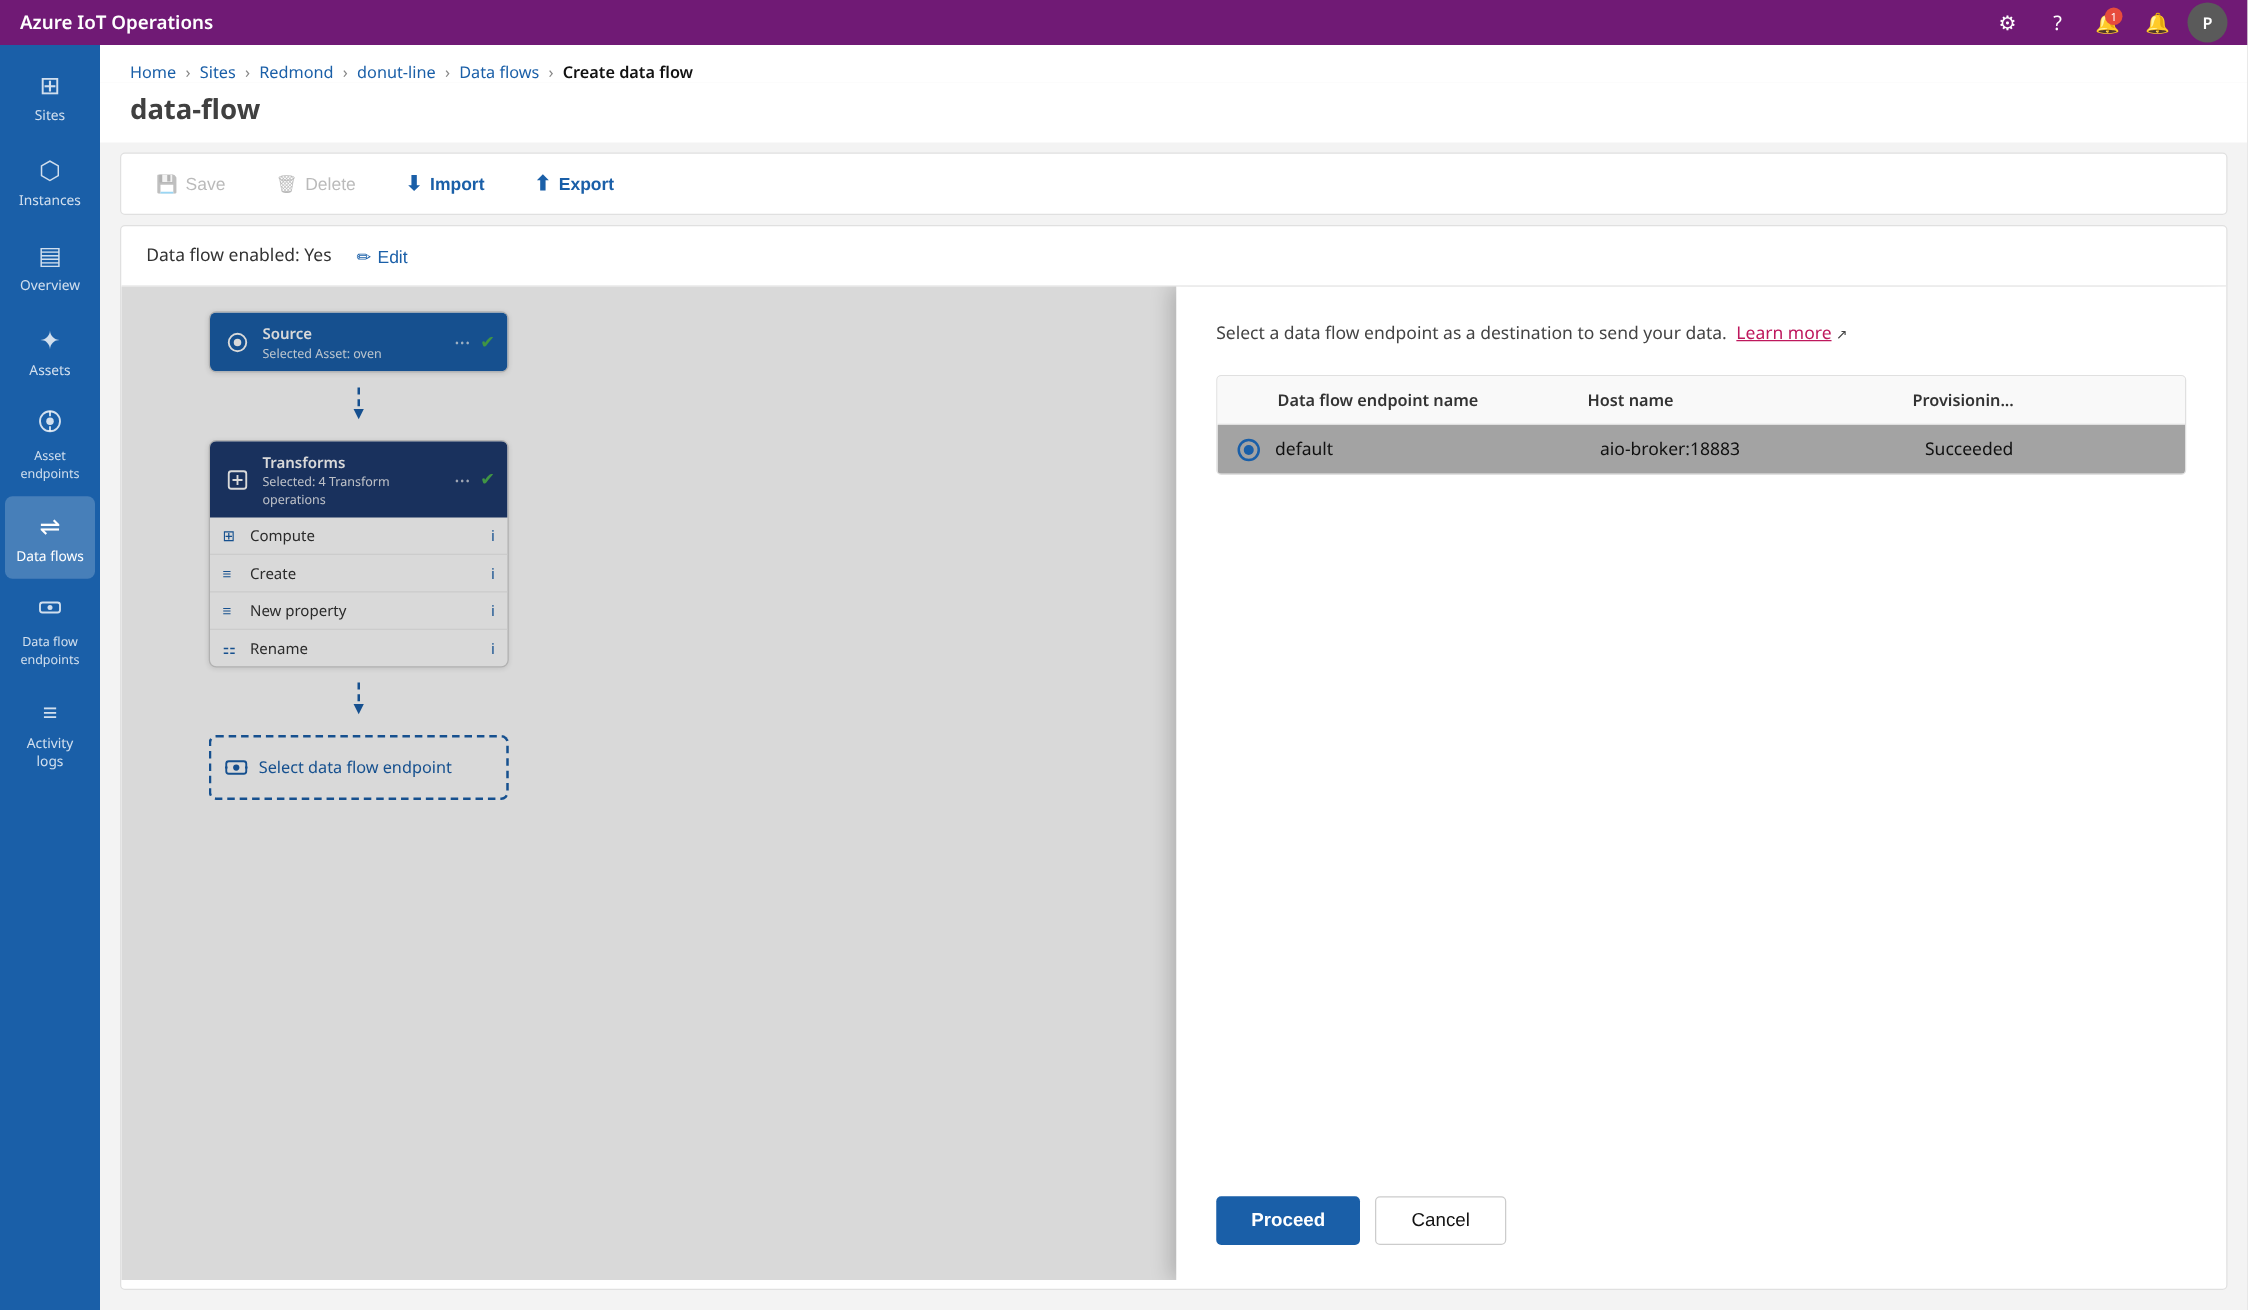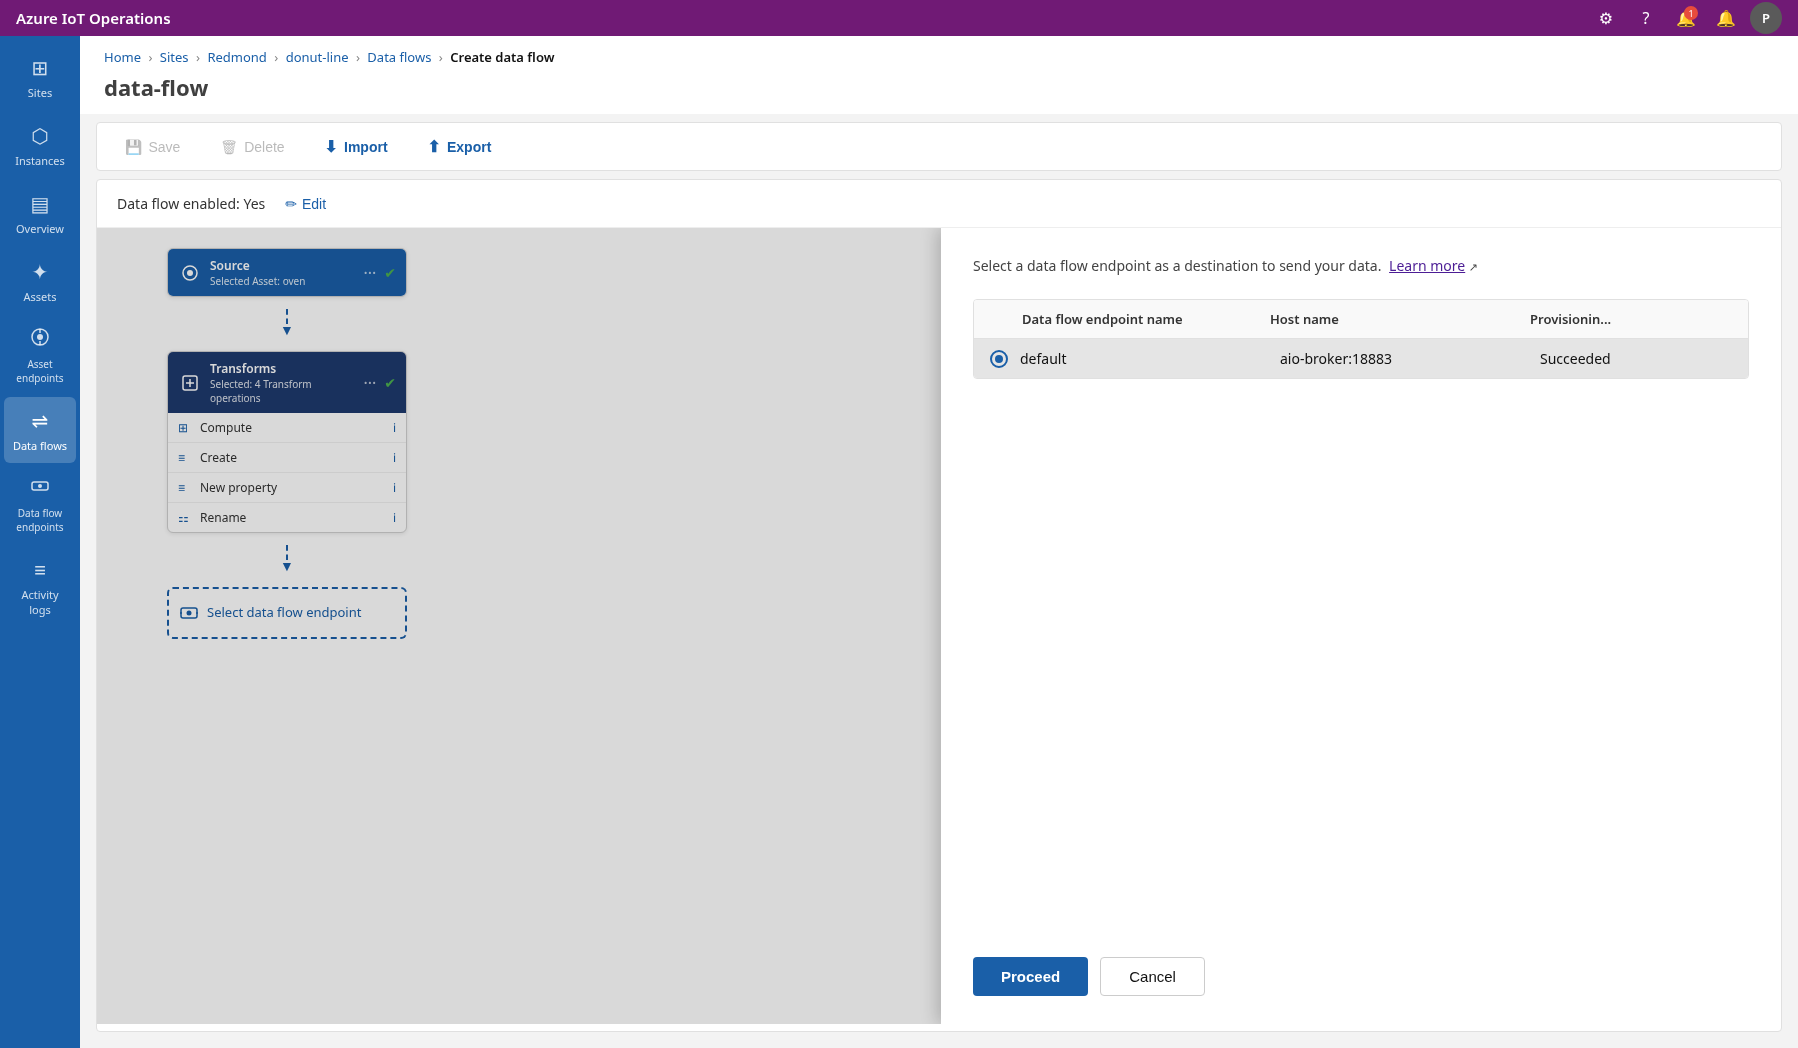--- a/index.html
+++ b/index.html
@@ -274,21 +274,21 @@
       font-size: 20px;
       cursor: pointer;
       color: #555;
       padding: 4px;
     }
     .panel-desc {
       font-size: 14px;
       color: #444;
       margin-bottom: 24px;
     }
-    .panel-desc a { color: #4c1d95; }
+    .panel-desc a { color: #be185d; }
 
     
     .table-container { border: 1px solid #e0e0e0; border-radius: 4px; overflow: hidden; }
     .table-header {
       display: flex;
       background: #f9f9f9;
       padding: 10px 16px;
       border-bottom: 1px solid #e0e0e0;
       font-size: 13px;
       font-weight: 600;
@@ -296,21 +296,21 @@
     }
     .table-col-name { width: 280px; }
     .table-col-host { width: 260px; }
     .table-col-prov { flex: 1; }
 
     .table-row {
       display: flex;
       align-items: center;
       padding: 10px 16px;
       border-bottom: 1px solid #f0f0f0;
-      background: #e5e5e5;
+      background: #a3a3a3;
     }
     .table-row:last-child { border-bottom: none; }
     .radio-btn {
       width: 18px; height: 18px;
       border-radius: 50%;
       border: 2px solid #1a5fa8;
       display: flex; align-items: center; justify-content: center;
       margin-right: 12px;
       cursor: pointer;
       flex-shrink: 0;

